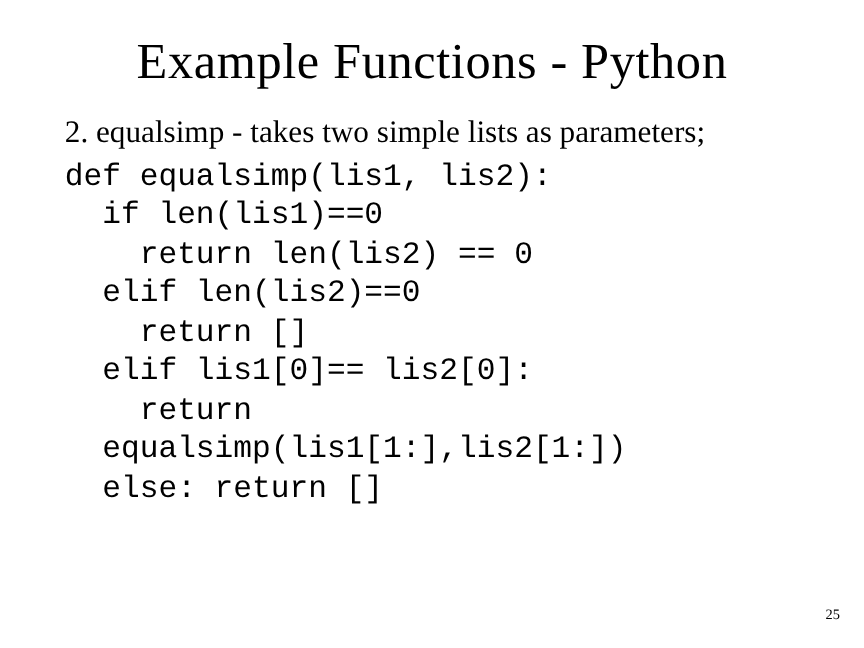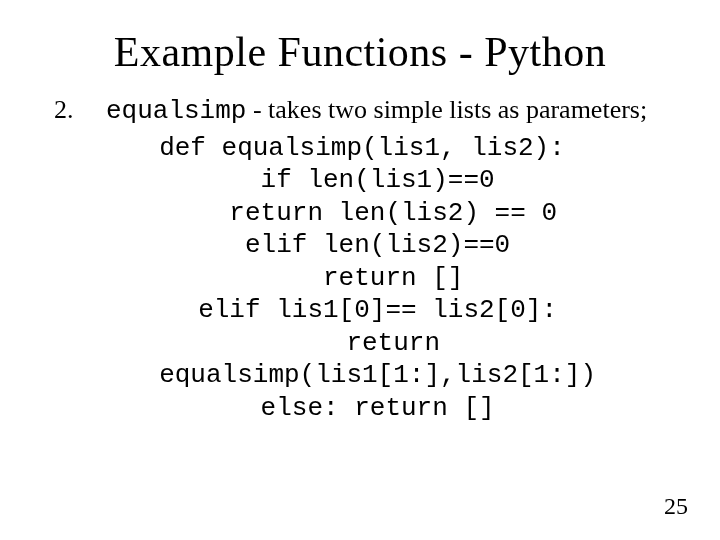--- a/index.html
+++ b/index.html
@@ -29,36 +29,34 @@
   .body {
     font-size: 26px;
     line-height: 1.25;
     margin-left: 4px;
   }
   .desc {
     margin: 0 0 4px 0;
   }
   .indent1 { padding-left: 48px; display:block;}
   .code-inline {
-    font-family: Liberation Mono, monospace;
-    margin-left: 26px;
+    font-family: Liberation Serif, serif;
   }
   .codeblock {
     font-family: "Courier New", Courier, monospace;
     font-size: 26px;
     line-height: 1.25;
     white-space: pre;
     margin: 0;
-    text-align: center;
   }
   .pagenum {
     position: absolute;
-    right: 32px;
+    right: 20px;
     bottom: 20px;
-    font-size: 24px;
+    font-size: 12px;
     font-family: "Times New Roman", Times, serif;
     text-align: center;
   }
 </style>
 </head>
 <body>
 
 <div class="slide">
 
   <h1 class="title">Example Functions - Python</h1>

